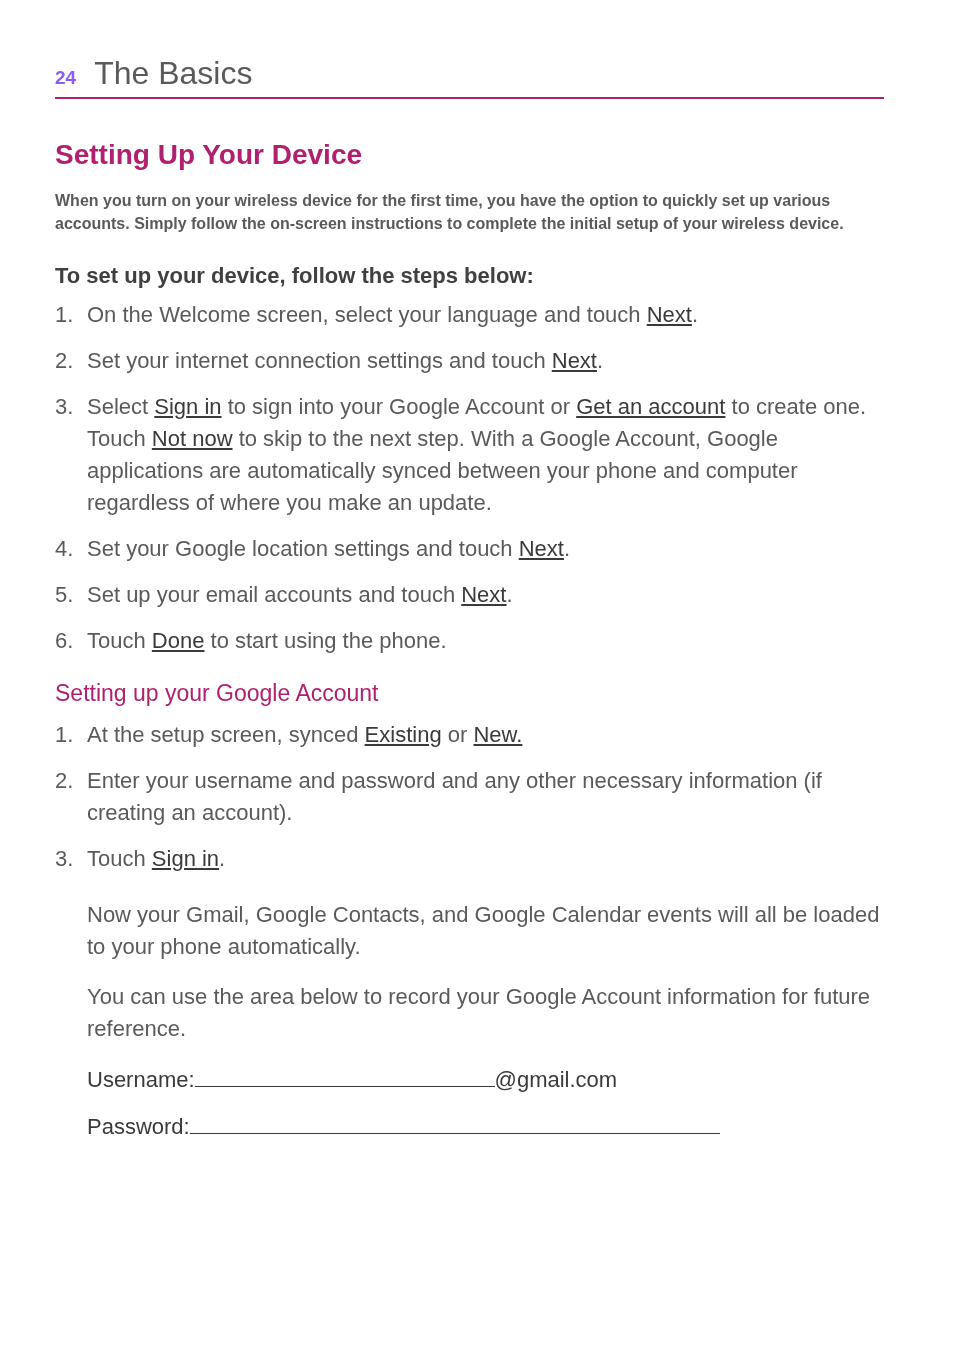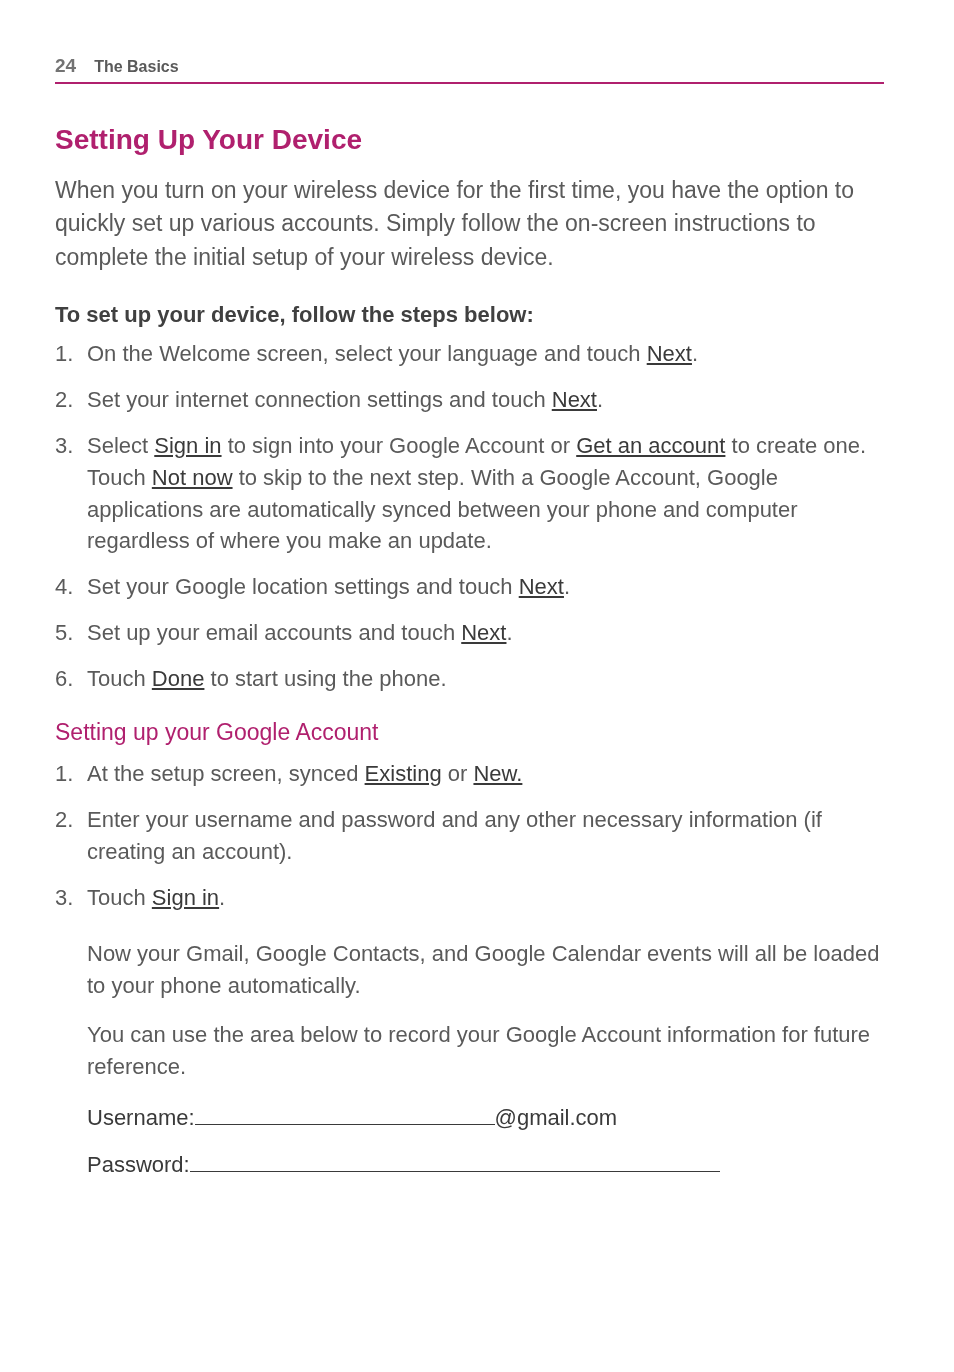--- a/index.html
+++ b/index.html
@@ -16,41 +16,42 @@
       padding: 55px 70px 60px 55px;
     }
     .header-row {
       display: flex;
       align-items: baseline;
       border-bottom: 2px solid #b0206e;
       padding-bottom: 5px;
       margin-bottom: 40px;
     }
     .page-num {
-      color: #737373;
+      color: #8b5cf6;
       font-size: 19px;
       font-weight: bold;
       margin-right: 18px;
       text-align: right;
     }
     .header-title {
       color: #5a5a5a;
-      font-size: 16px;
-      font-weight: bold;
+      font-size: 32px;
+      font-weight: normal;
     }
     h1.main-title {
       color: #b0206e;
       font-size: 28px;
       font-weight: bold;
       margin-bottom: 18px;
     }
     p.intro {
-      font-size: 23px;
+      font-size: 16px;
       line-height: 1.45;
       margin-bottom: 28px;
+      font-weight: bold;
     }
     h2.sub-bold {
       color: #404040;
       font-size: 22px;
       font-weight: bold;
       margin-bottom: 10px;
     }
     ol.steps {
       list-style: none;
       counter-reset: step;

